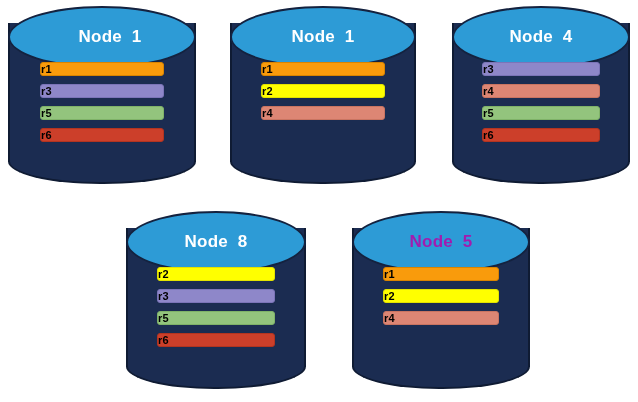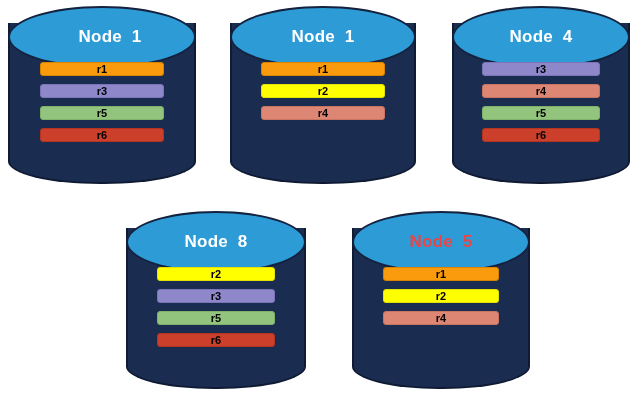--- a/index.html
+++ b/index.html
@@ -76,21 +76,21 @@
     right: 0;
     z-index: 4;
     display: flex;
     flex-direction: column;
     align-items: center;
     gap: 8px;
   }
   .item {
     height: 14px;
     line-height: 13px;
-    text-align: center;
+    text-align: left;
     font-size: 11px;
     font-weight: bold;
     color: #000000;
     border-radius: 3px;
     box-sizing: border-box;
     letter-spacing: 0.1px;
   }
 </style>
 </head>
 <body>
@@ -145,20 +145,20 @@
         <div class="item" style="width: 118px; background: rgb(142, 135, 201); border: 1px solid rgb(123, 116, 184); color: rgb(0, 0, 0);">r3</div>
         <div class="item" style="width: 118px; background: rgb(147, 196, 125); border: 1px solid rgb(127, 178, 104); color: rgb(0, 0, 0);">r5</div>
         <div class="item" style="width: 118px; background: rgb(204, 63, 42); border: 1px solid rgb(179, 52, 32); color: rgb(0, 0, 0);">r6</div>
       </div>
     </div>
     <div class="node" style="left: 352px; top: 211px; width: 178px; height: 178px;">
       <div class="cyl">
         <div class="cyl-body" style="background: rgb(27, 44, 81);"></div>
         <div class="cyl-top" style="background: rgb(45, 155, 214); border-color: rgb(20, 34, 63);"></div>
       </div>
-      <div class="node-label" style="color: #ef4444;">Node  5</div>
+      <div class="node-label" style="color: #a21caf;">Node  5</div>
       <div class="items" style="top: 56px;">
         <div class="item" style="width: 116px; background: rgb(249, 155, 12); border: 1px solid rgb(217, 132, 0); color: rgb(0, 0, 0);">r1</div>
         <div class="item" style="width: 116px; background: rgb(255, 255, 0); border: 1px solid rgb(227, 227, 0); color: rgb(0, 0, 0);">r2</div>
         <div class="item" style="width: 116px; background: rgb(221, 134, 116); border: 1px solid rgb(201, 116, 97); color: rgb(0, 0, 0);">r4</div>
       </div>
     </div>
   </div>
 
 </body></html>

